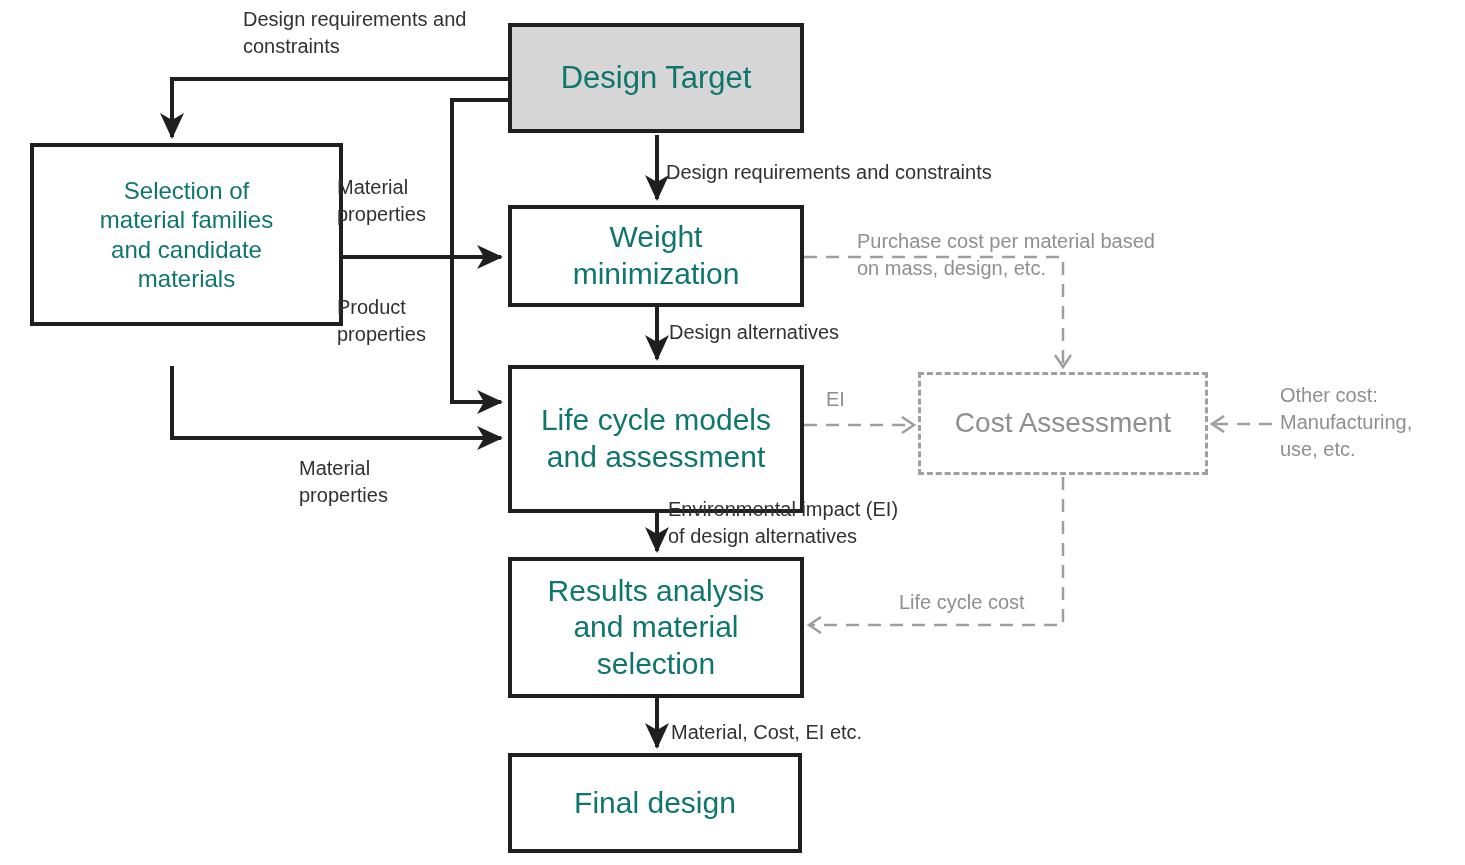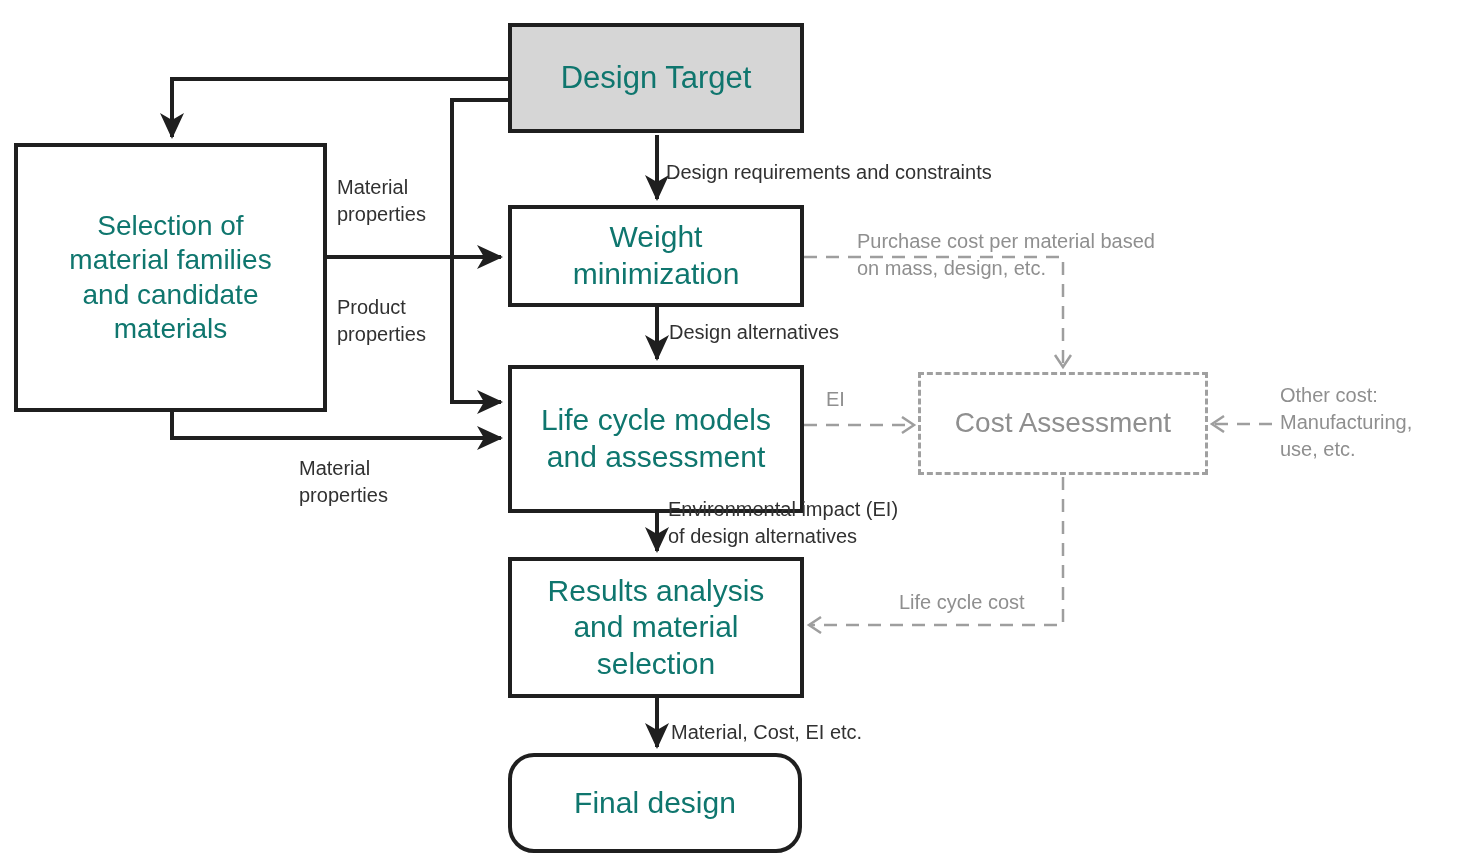--- a/index.html
+++ b/index.html
@@ -73,39 +73,41 @@
     <path class="kline" d="M657,698 V747" marker-end="url(#mblack)"></path>
 
     <path class="gline" d="M804,257 H1063 V366" marker-end="url(#mgray)"></path>
     <path class="gline" d="M804,425 H913" marker-end="url(#mgray)"></path>
     <path class="gline" d="M1272,424 H1213" marker-end="url(#mgray)"></path>
     <path class="gline" d="M1063,477 V625 H810" marker-end="url(#mgray)"></path>
   </svg>
 
   <div class="node fill-gray" style="left:508px; top:23px; width:296px; height:110px; font-size:31px;">Design Target</div>
 
-  <div class="node" style="left:14px; top:143px; width:313px; height:269px; font-size:28px;">Selection of
+  <div class="node" style="left:30px; top:143px; width:313px; height:183px; font-size:24px;">Selection of
 material families
 and candidate
 materials</div>
 
   <div class="node" style="left:508px; top:205px; width:296px; height:102px;">Weight
 minimization</div>
 
   <div class="node" style="left:508px; top:365px; width:296px; height:148px;">Life cycle models
 and assessment</div>
 
   <div class="node dashed" style="left:918px; top:372px; width:290px; height:103px;">Cost Assessment</div>
 
   <div class="node" style="left:508px; top:557px; width:296px; height:141px;">Results analysis
 and material
 selection</div>
 
-  <div class="node" style="left:508px; top:753px; width:294px; height:100px;border-radius:26px;">Final design</div>
+  <div class="node" style="left:508px; top:753px; width:294px; height:100px;">Final design</div>
 
+  <div class="lbl" style="left:243px; top:6px;">Design requirements and
+constraints</div>
 
   <div class="lbl" style="left:666px; top:159px;">Design requirements and constraints</div>
 
   <div class="lbl" style="left:337px; top:174px;">Material
 properties</div>
 
   <div class="lbl" style="left:337px; top:294px;">Product
 properties</div>
 
   <div class="lbl" style="left:669px; top:319px;">Design alternatives</div>

